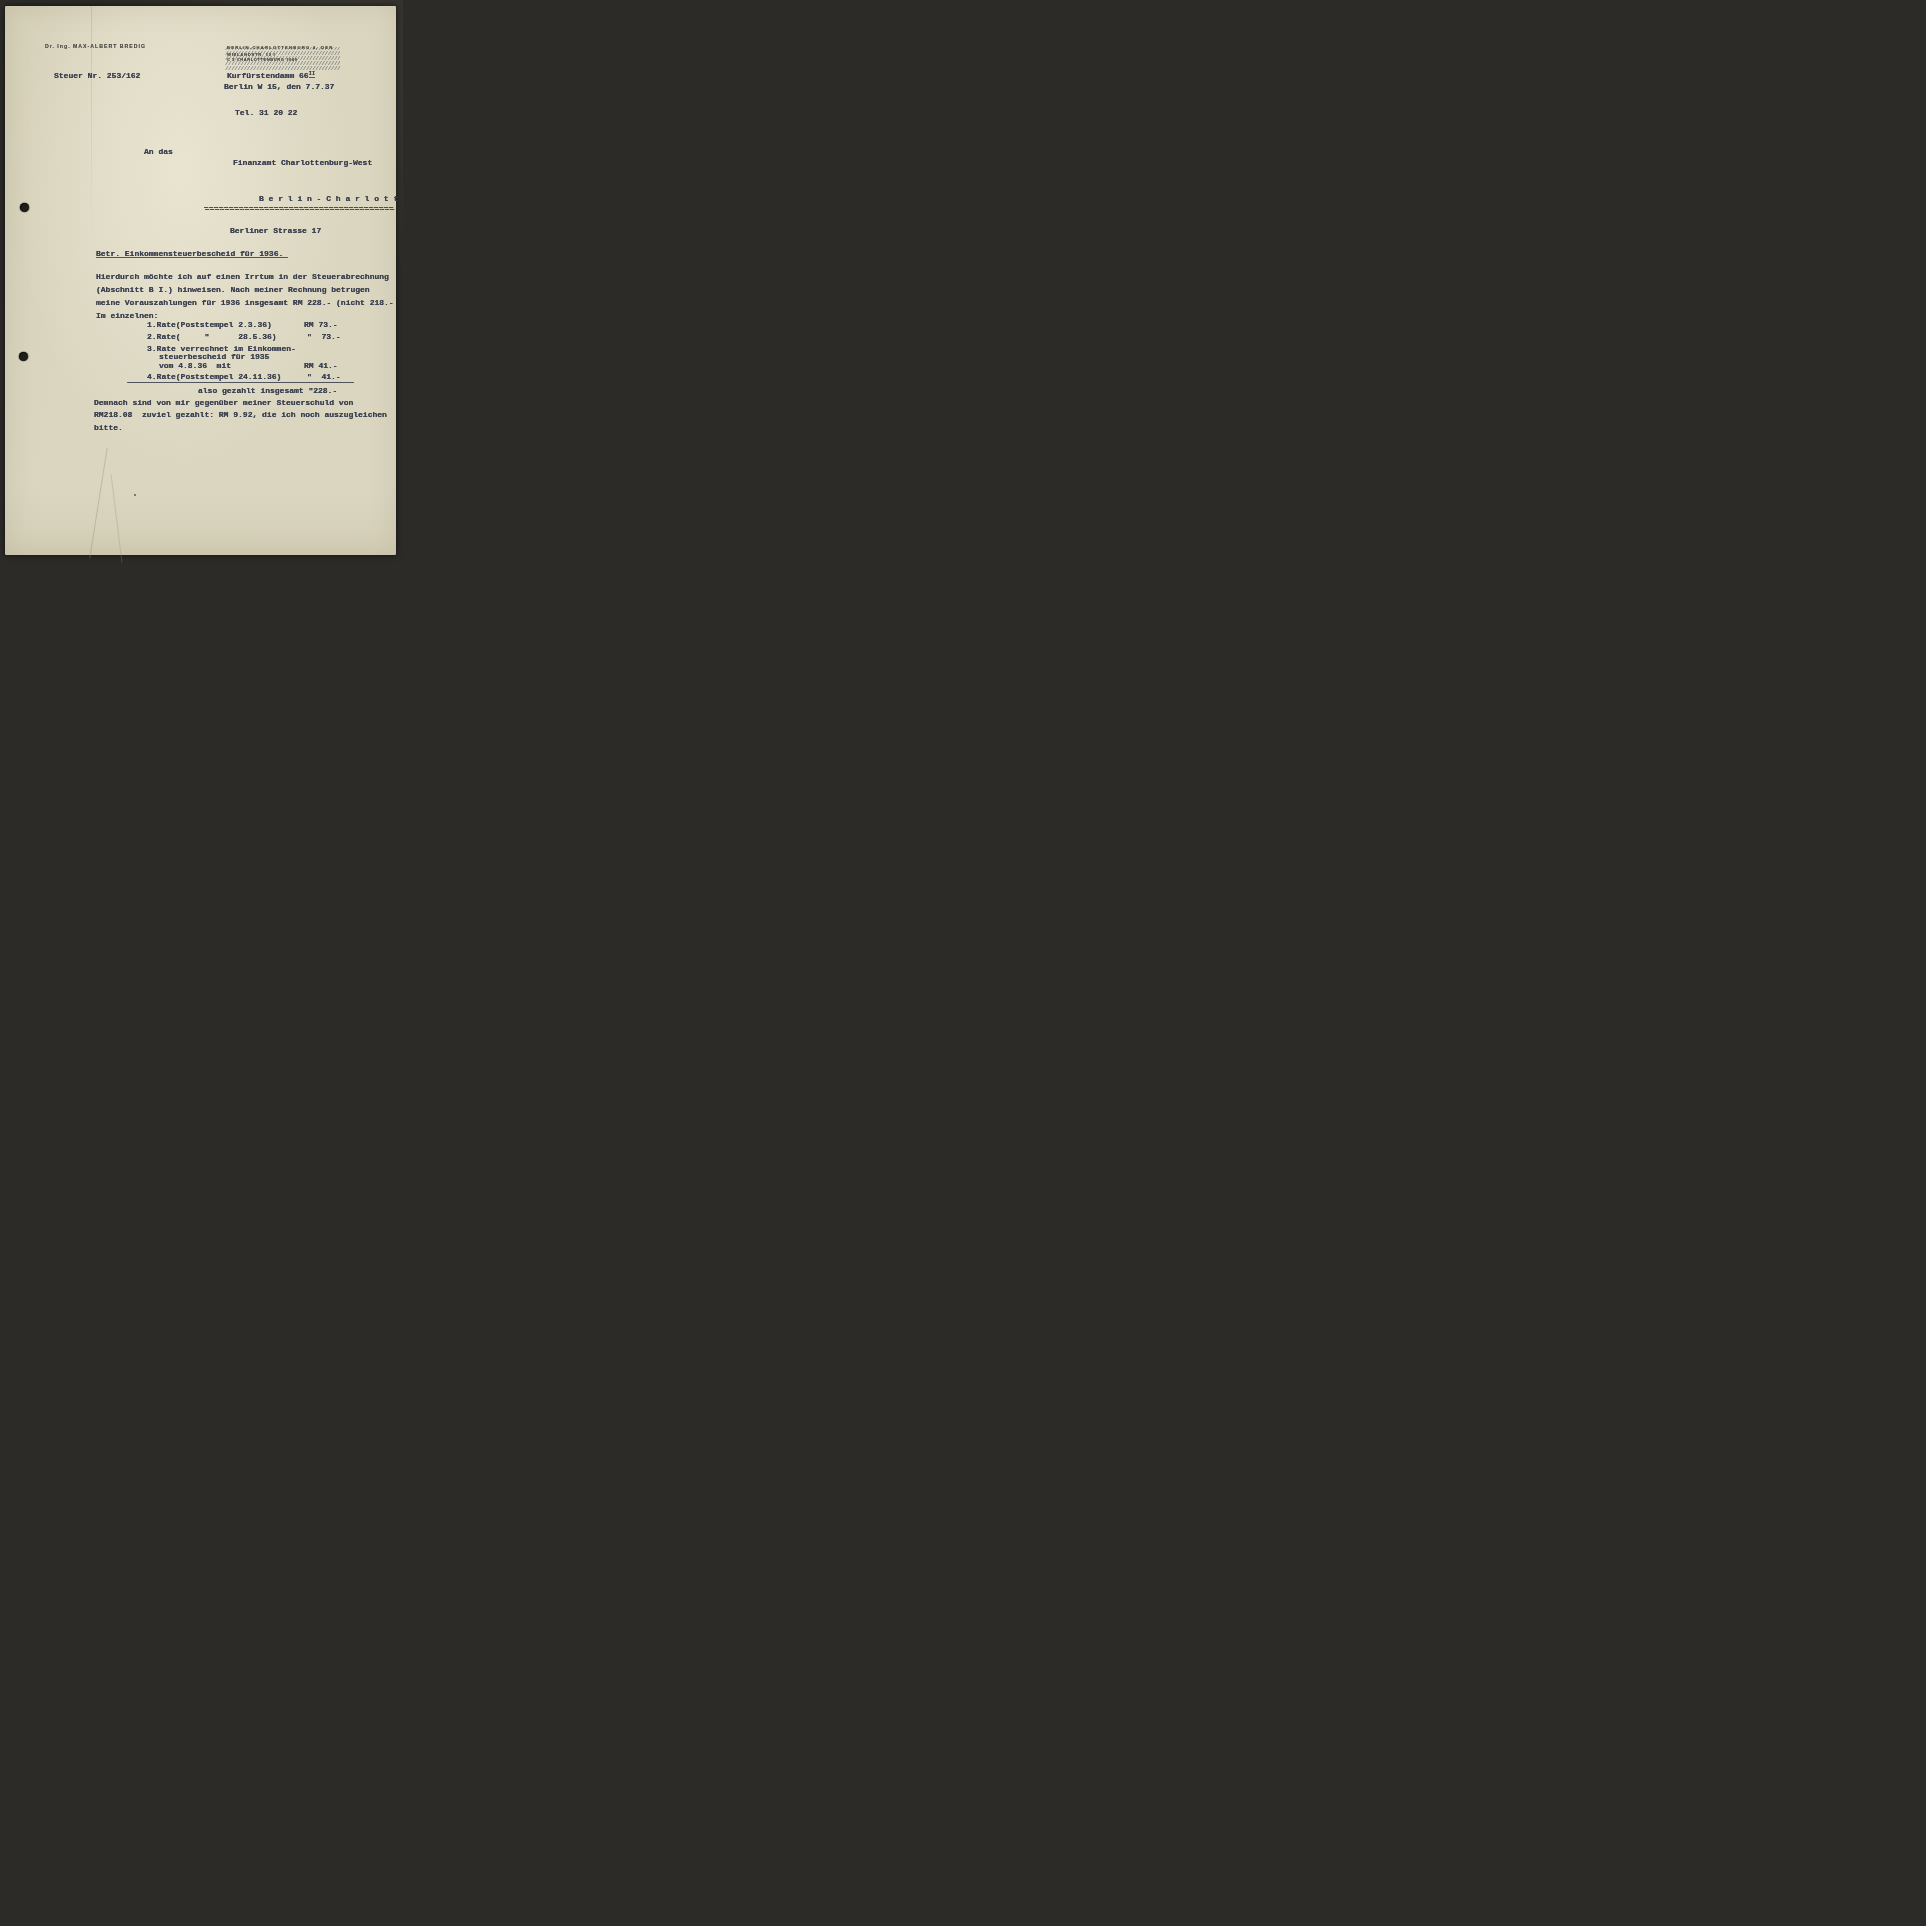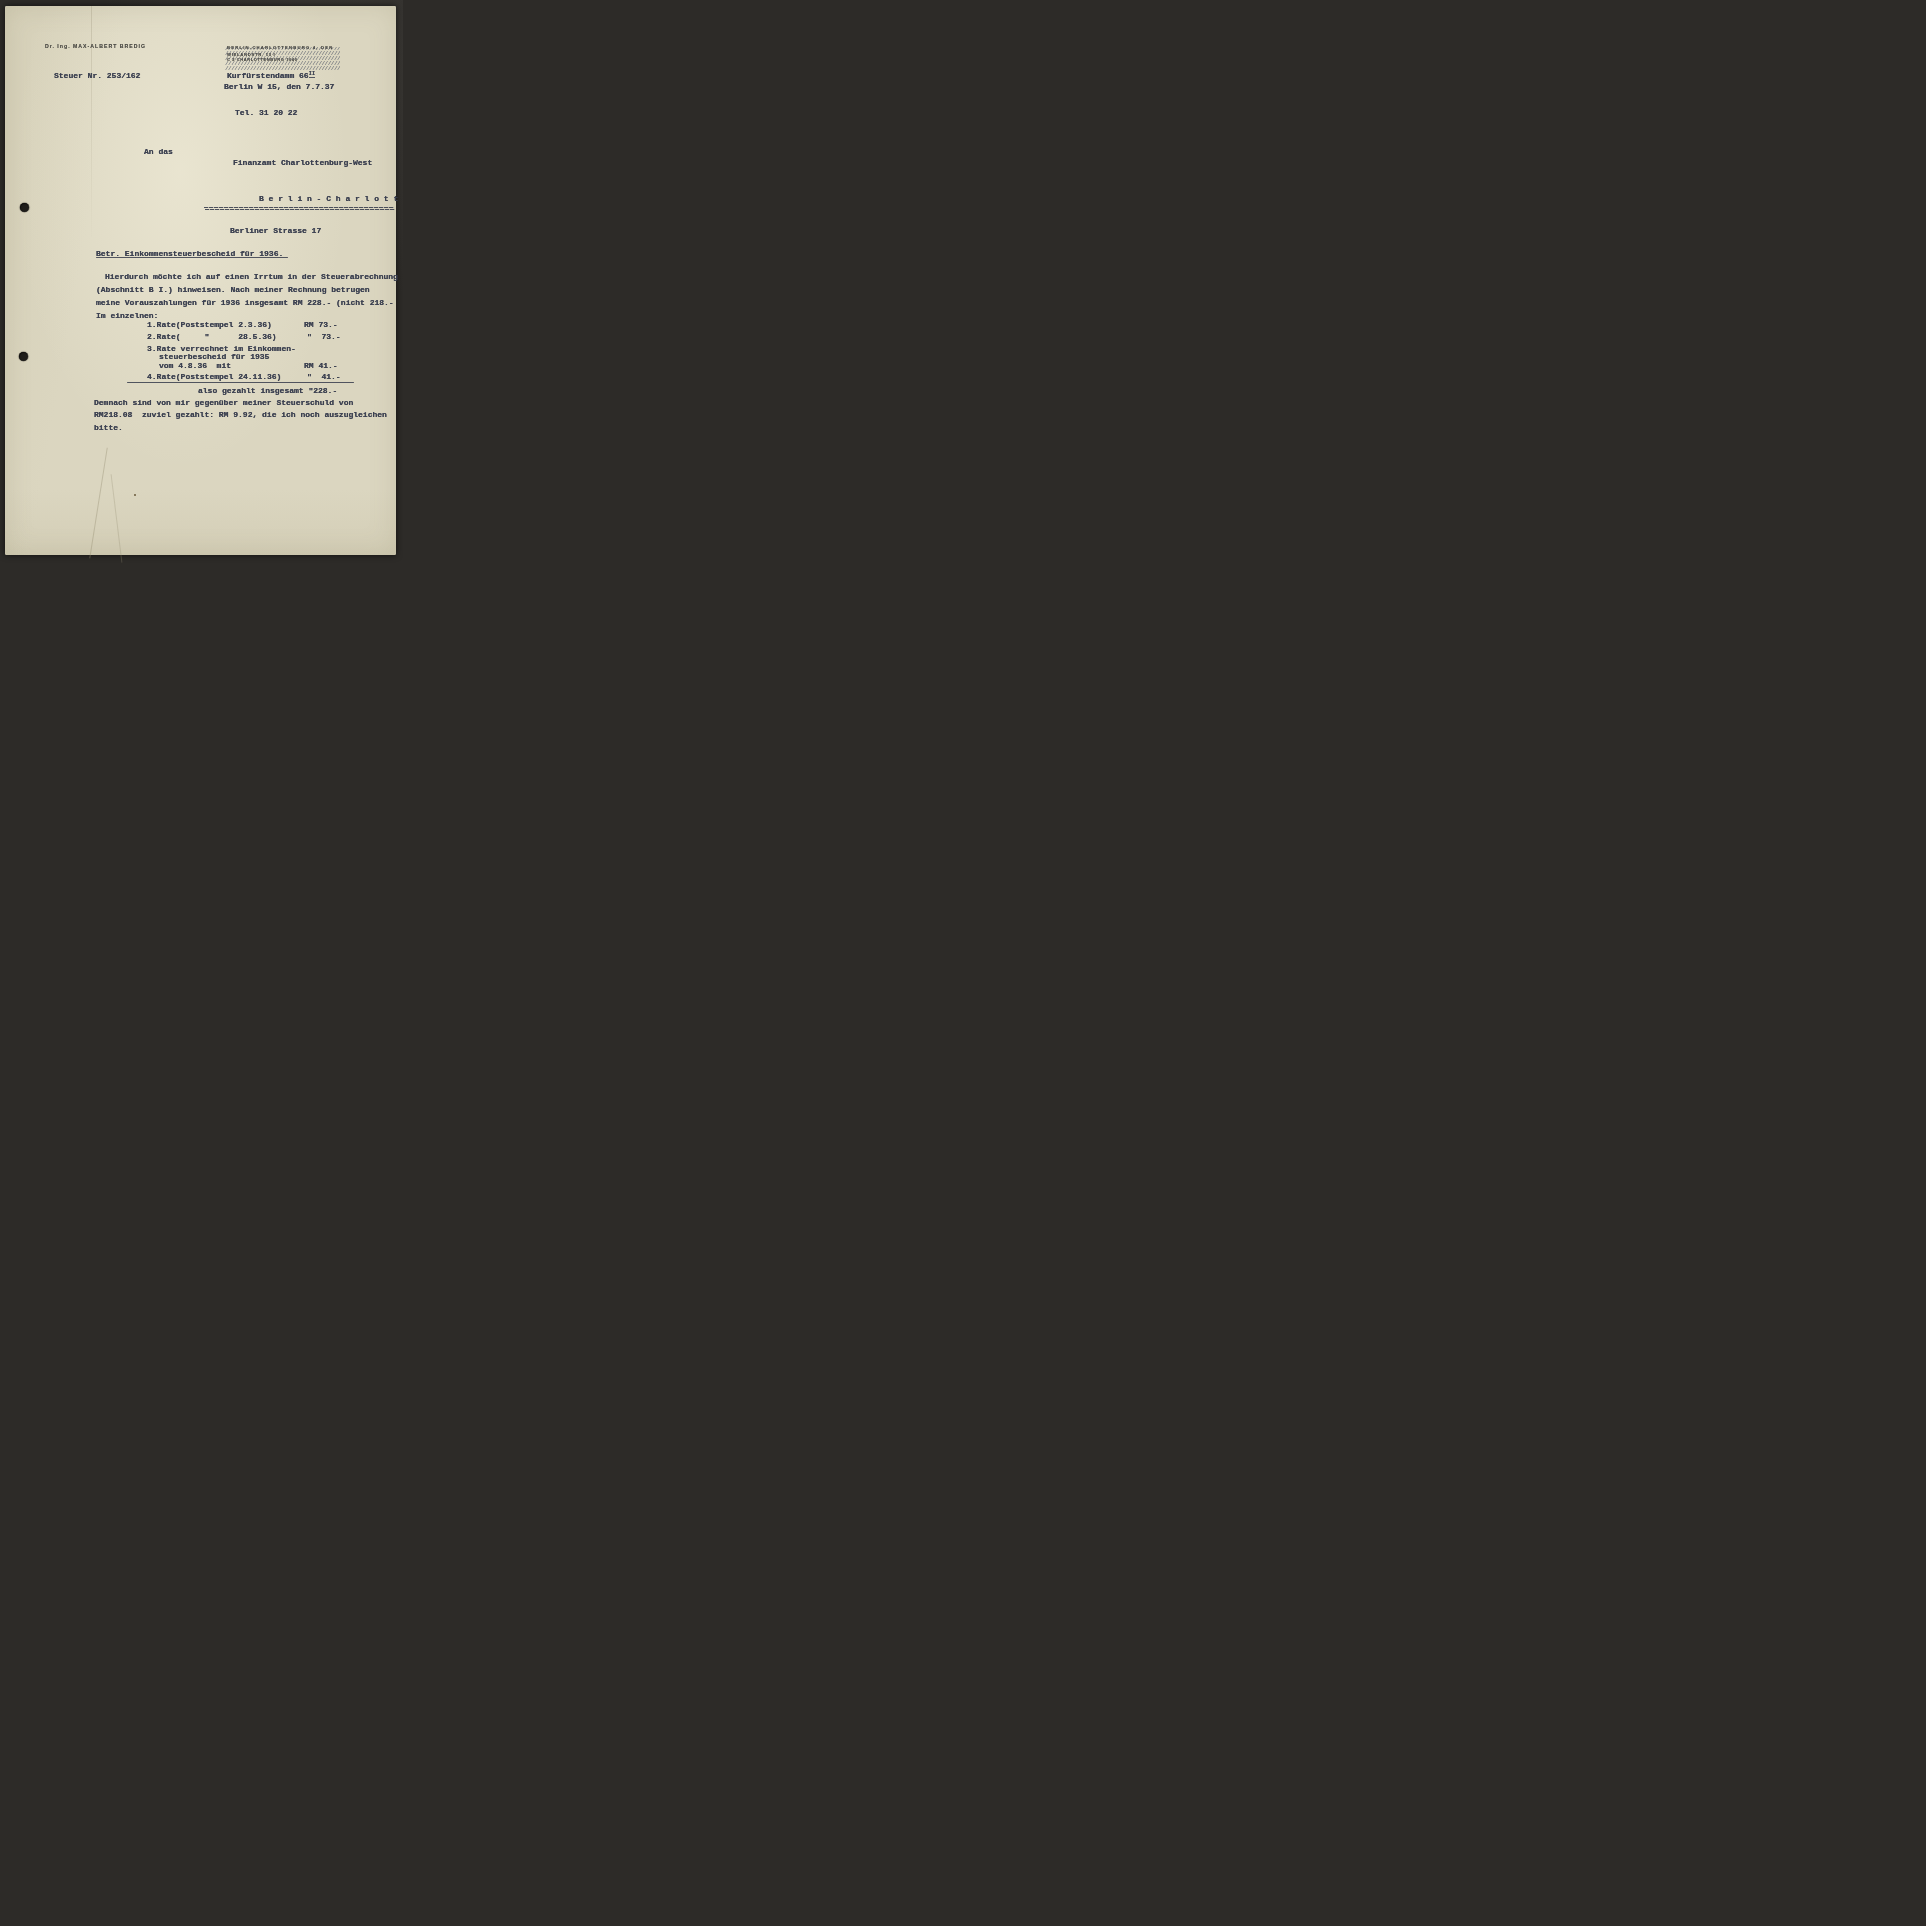--- a/index.html
+++ b/index.html
@@ -144,21 +144,21 @@
   <div class="tw" style="left:144px; top:148px;">An das</div>
   <div class="tw" style="left:193px; top:159px;padding-left:40px;">Finanzamt Charlottenburg-West</div>
   <div class="tw" style="left:216px; top:195px;padding-left:43px;">B e r l i n - C h a r l o t t e n burg</div>
   <div class="dash-band" style="left:204px; top:207px; width:190px;"></div>
   <div class="dash-band" style="left:205px; top:209px; width:190px;"></div>
   <div class="tw" style="left:230px; top:227px;">Berliner Strasse 17</div>
 
   <div class="tw" style="left:96px; top:250px;">Betr. Einkommensteuerbescheid für 1936.</div>
   <div class="ink-line" style="left:96px; top:257px; width:192px; height:1.2px;"></div>
 
-  <div class="tw" style="left:105px; top:273px;">Hierdurch möchte ich auf einen Irrtum in der Steuerabrechnung</div>
+  <div class="tw" style="left:96px; top:273px;">Hierdurch möchte ich auf einen Irrtum in der Steuerabrechnung</div>
   <div class="tw" style="left:96px; top:286px;">(Abschnitt B I.) hinweisen. Nach meiner Rechnung betrugen</div>
   <div class="tw" style="left:96px; top:299px;">meine Vorauszahlungen für 1936 insgesamt RM 228.- (nicht 218.-</div>
   <div class="tw" style="left:96px; top:312px;">Im einzelnen:</div>
 
   <div class="tw" style="left:147px; top:321px;">1.Rate(Poststempel 2.3.36)</div>
   <div class="tw" style="left:304px; top:321px;">RM 73.-</div>
 
   <div class="tw" style="left:147px; top:333px;">2.Rate(     "      28.5.36)</div>
   <div class="tw" style="left:307px; top:333px;">"  73.-</div>
 

